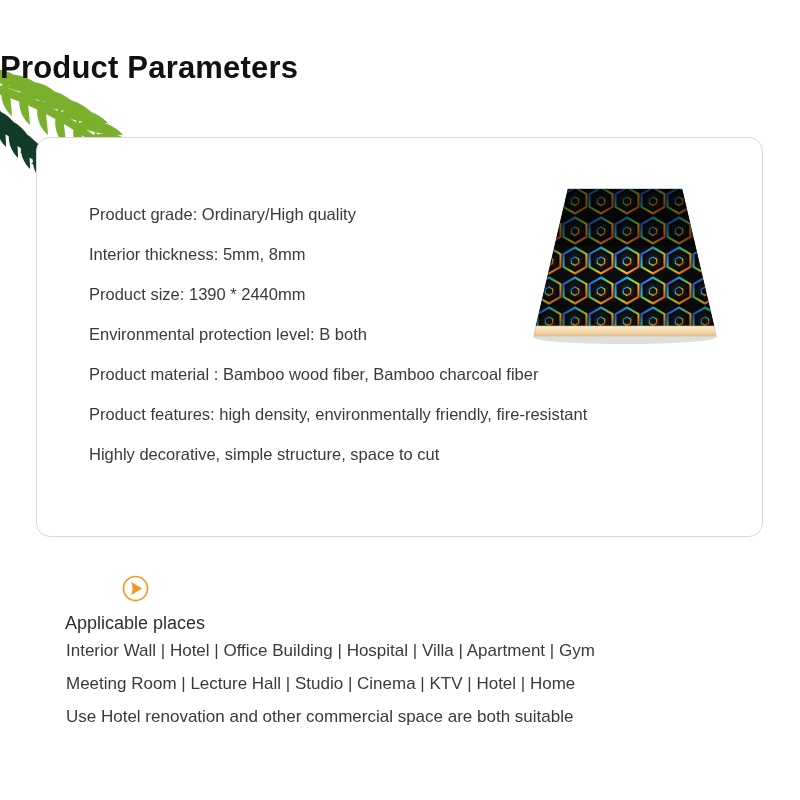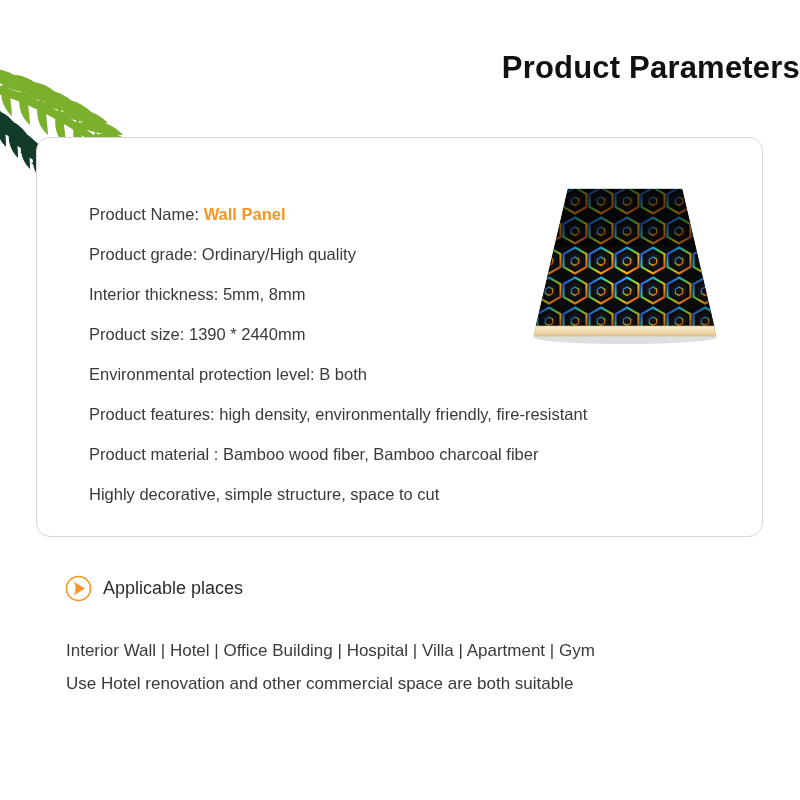--- a/index.html
+++ b/index.html
@@ -25,21 +25,21 @@
     height: 175px;
     pointer-events: none;
   }
 
   
   .page-title {
     position: absolute;
     left: 0;
     top: 50px;
     width: 800px;
-    text-align: right;
+    text-align: left;
     font-size: 31px;
     font-weight: bold;
     color: #111111;
     letter-spacing: 0.2px;
   }
 
   
   .spec-card {
     position: absolute;
     left: 36px;
@@ -82,20 +82,21 @@
   }
 
   
   .section-head {
     position: absolute;
     left: 65px;
     top: 575px;
     display: flex;
     align-items: center;
     gap: 11px;
+    flex-direction: column;
   }
   .arrow-badge {
     width: 27px;
     height: 27px;
     flex: 0 0 auto;
   }
   .section-head-label {
     font-size: 18px;
     color: #2e2e2e;
   }
@@ -158,46 +159,42 @@
     </g>
   </svg>
 </div>
 
 <div class="page-title">Product Parameters</div>
 
 <div class="spec-card">
 
   <div class="spec-list">
     <div class="spec-line">
-      <span>Product Name: </span>
-      <span class="hl">Wall Panel</span>
-    </div>
-    <div class="spec-line">
       <span>Product grade: </span>
       <span>Ordinary/High quality</span>
     </div>
     <div class="spec-line">
       <span>Interior thickness: </span>
       <span>5mm, 8mm</span>
     </div>
     <div class="spec-line">
       <span>Product size: </span>
       <span>1390 * 2440mm</span>
     </div>
     <div class="spec-line">
       <span>Environmental protection level: </span>
       <span>B both</span>
     </div>
     <div class="spec-line">
+      <span>Product material : </span>
+      <span>Bamboo wood fiber, Bamboo charcoal fiber</span>
+    </div>
+    <div class="spec-line">
       <span>Product features: </span>
       <span>high density, environmentally friendly, fire-resistant</span>
-    </div>
-    <div class="spec-line">
-      <span>Product material : </span>
-      <span>Bamboo wood fiber, Bamboo charcoal fiber</span>
     </div>
     <div class="spec-line">
       <span>Highly decorative, simple structure, space to cut</span>
     </div>
   </div>
 
   <div class="panel-figure">
     <svg width="250" height="180" viewBox="0 0 250 180" xmlns="http://www.w3.org/2000/svg">
       <defs>
         <clipPath id="slabClip">
@@ -261,14 +258,15 @@
     <svg width="27" height="27" viewBox="0 0 27 27" xmlns="http://www.w3.org/2000/svg">
       <circle cx="13.5" cy="13.5" r="12" fill="none" stroke="#f79520" stroke-width="1.6"></circle>
       <path d="M8.5,6.5 L20,13.5 L8.5,20.5 C11.2,17.4 11.2,9.6 8.5,6.5 Z" fill="#f79520"></path>
     </svg>
   </span>
   <span class="section-head-label">Applicable places</span>
 </div>
 
 <div class="places-block">
   <div class="places-line">Interior Wall | Hotel | Office Building | Hospital | Villa | Apartment | Gym</div>
+  <div class="places-line">Meeting Room | Lecture Hall | Studio | Cinema | KTV | Hotel | Home</div>
   <div class="places-line">Use Hotel renovation and other commercial space are both suitable</div>
 </div>
 
 </body></html>

